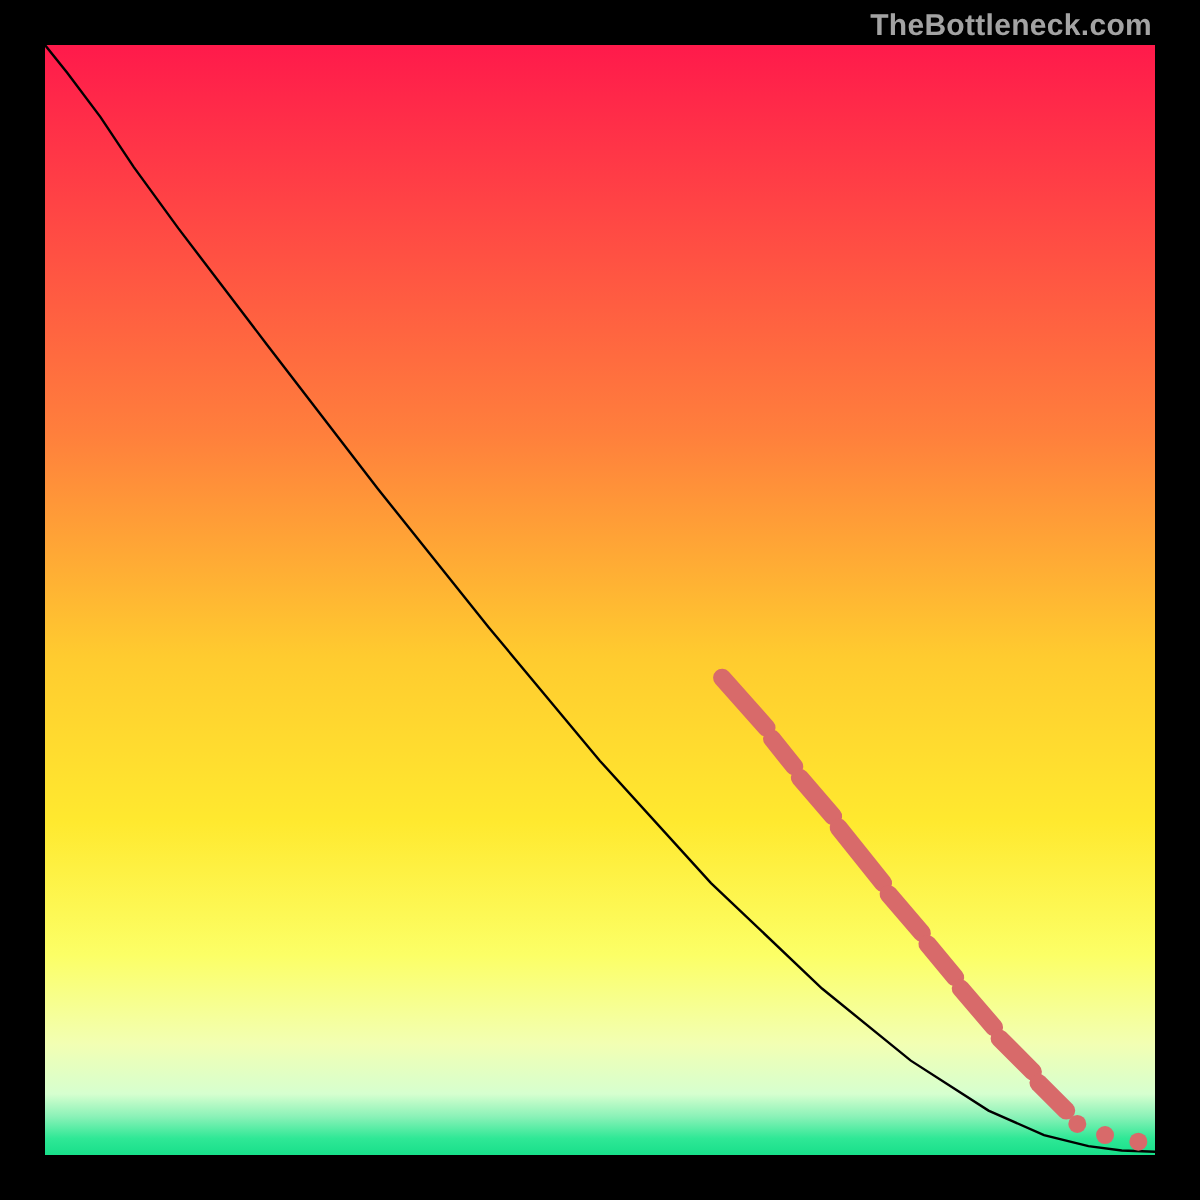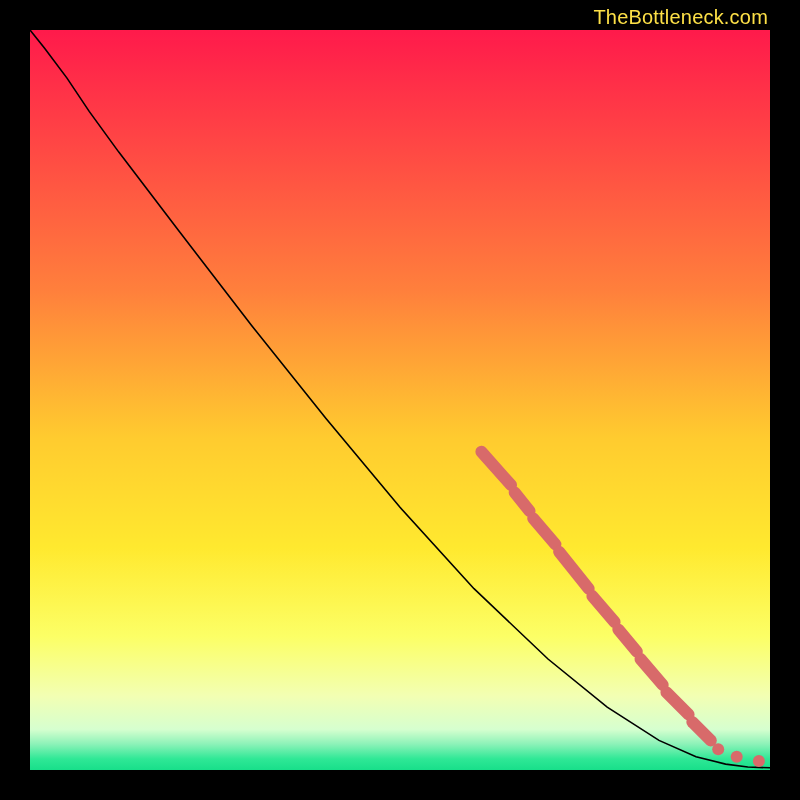--- a/index.html
+++ b/index.html
@@ -23,23 +23,23 @@
     position: absolute;
     left: 0;
     top: 0;
     width: 740px;
     height: 740px;
   }
   .watermark {
     position: absolute;
     top: 6px;
     right: 32px;
-    color: #fde047;
+    color: #a3a3a3;
     font-size: 20px;
-    font-weight: 400;
+    font-weight: 700;
     letter-spacing: 0.2px;
     user-select: none;
   }
   svg {
     position: absolute;
     left: 30px;
     top: 30px;
   }
 </style>
 </head>

